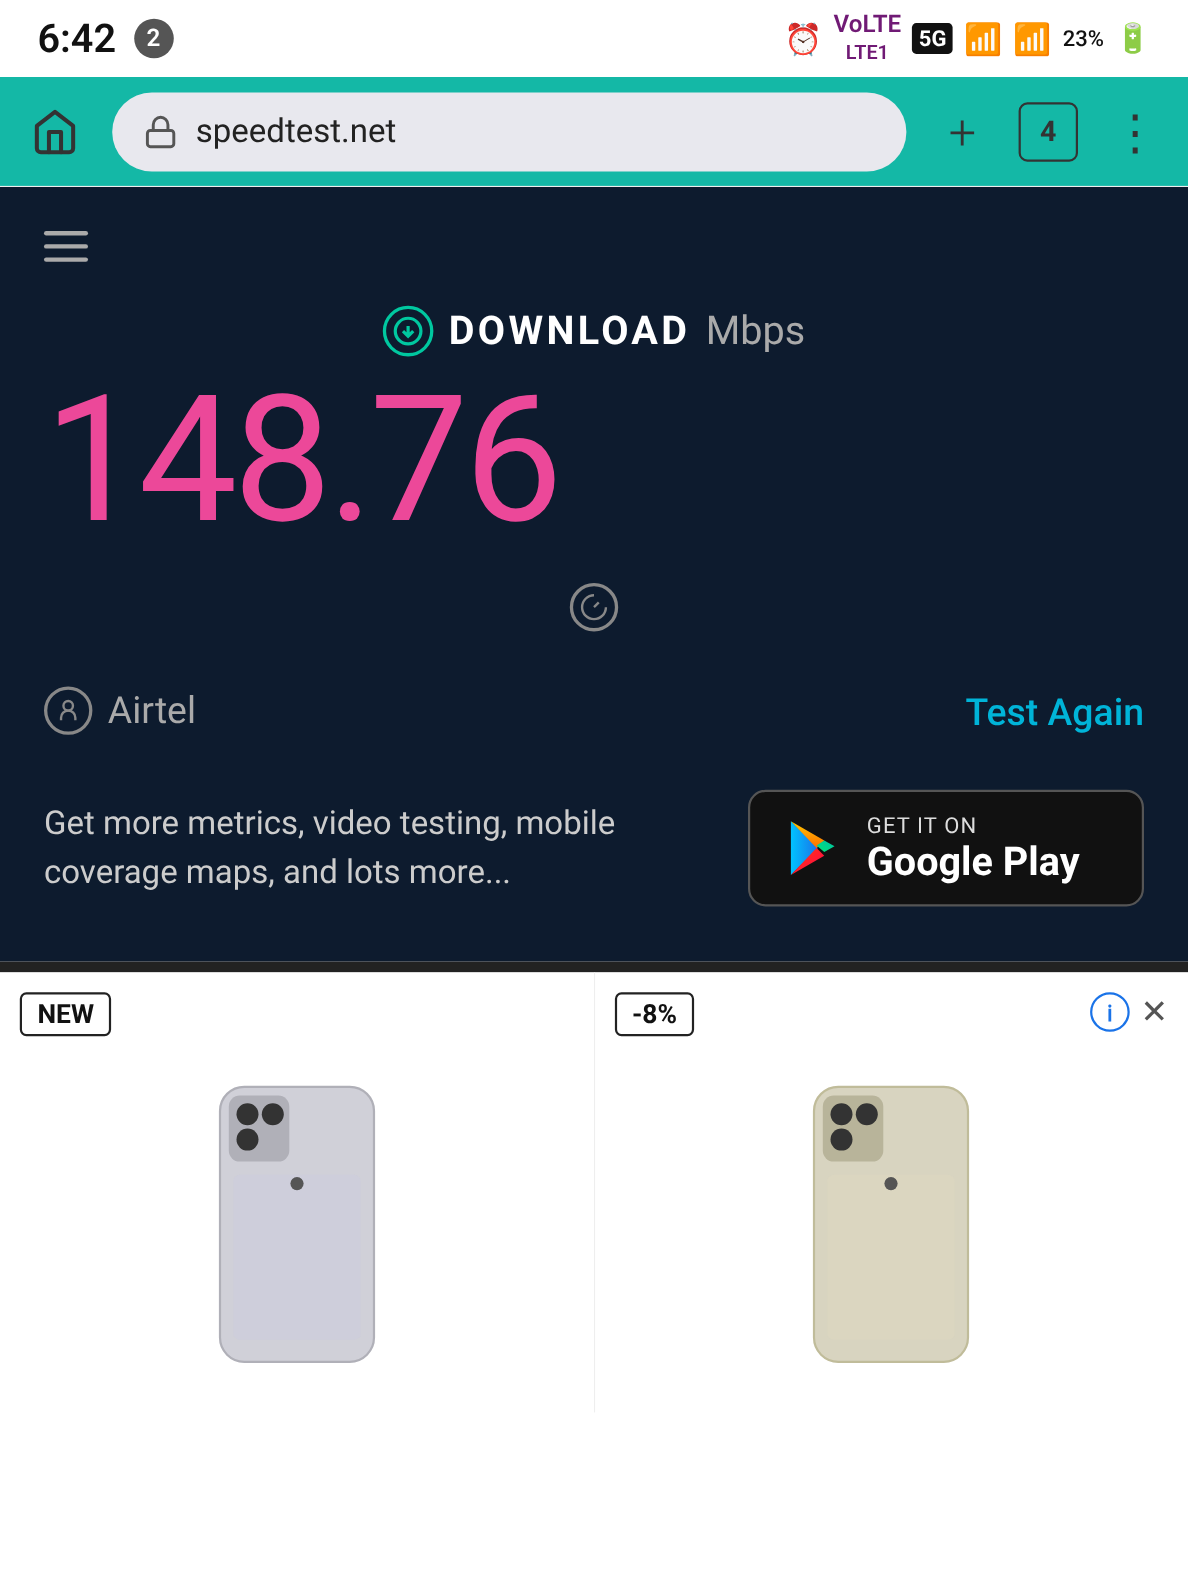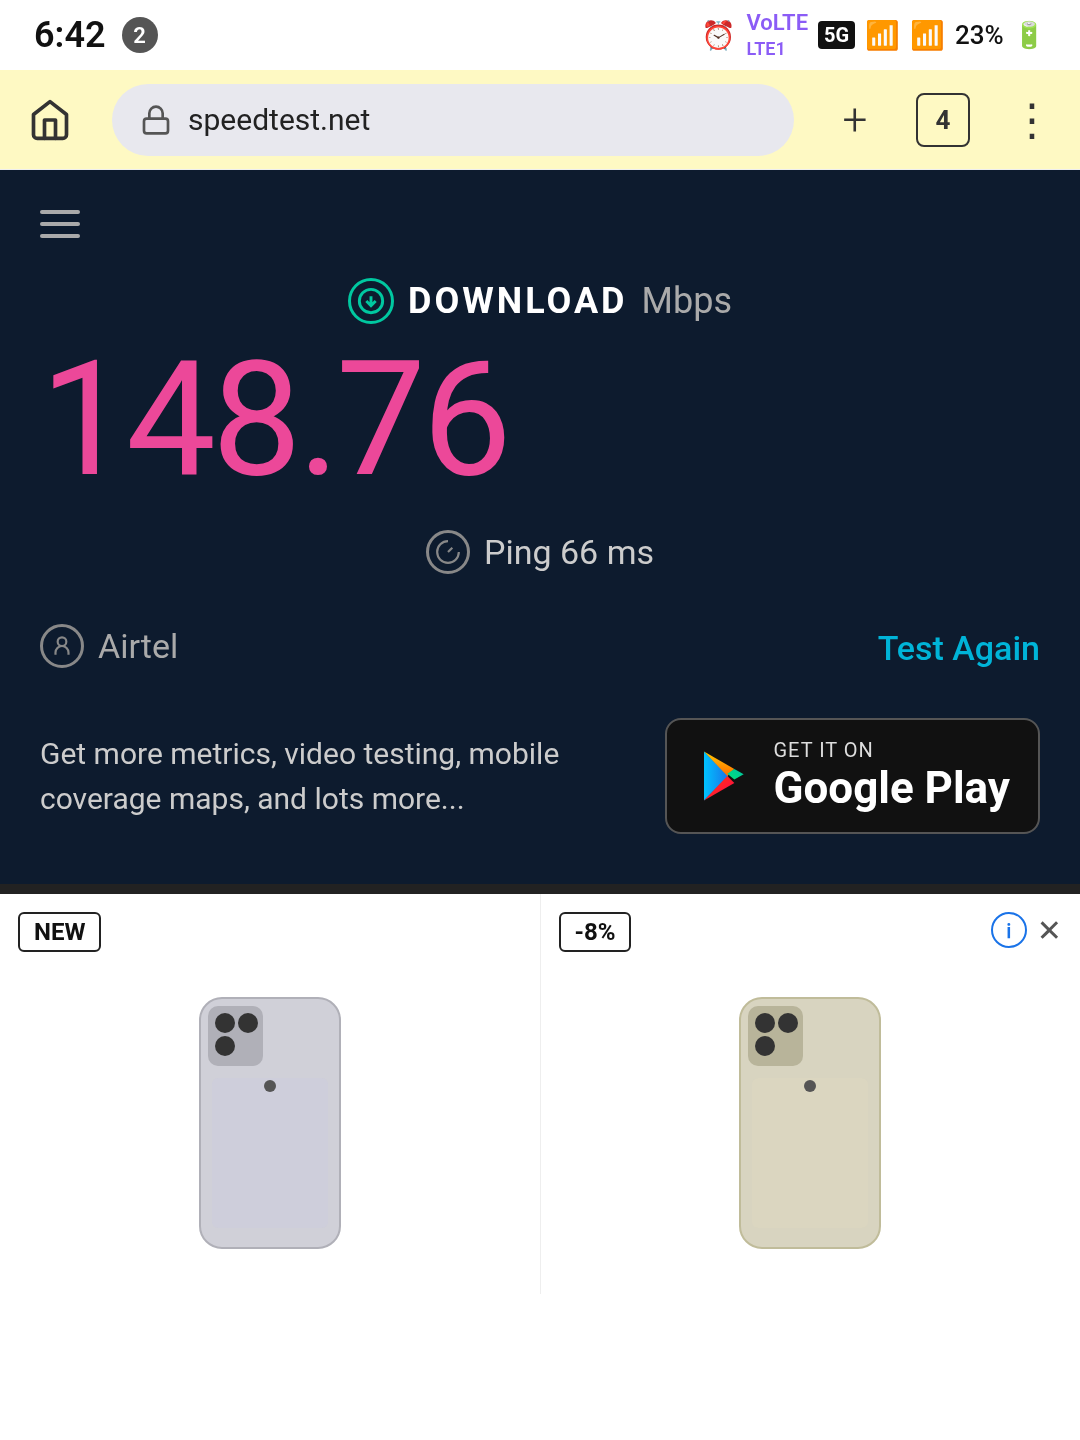--- a/index.html
+++ b/index.html
@@ -44,32 +44,32 @@
       font-weight: 600;
     }
     .status-right {
       display: flex;
       align-items: center;
       gap: 10px;
       font-size: 22px;
       color: #111;
     }
     .status-right .battery-text {
-      font-size: 26px;
+      font-size: 20px;
       font-weight: 500;
     }
 
     
     .browser-bar {
-      background: #fef9c3;
+      background: #14b8a6;
       height: 100px;
       display: flex;
       align-items: center;
       padding: 0 20px;
-      gap: 32px;
+      gap: 22px;
       border-bottom: 1px solid #eee;
     }
     .home-btn {
       width: 60px;
       height: 60px;
       display: flex;
       align-items: center;
       justify-content: center;
       cursor: pointer;
     }
@@ -298,21 +298,21 @@
     .play-text-block {
       display: flex;
       flex-direction: column;
     }
     .play-label-small {
       font-size: 20px;
       color: #ddd;
       letter-spacing: 1px;
     }
     .play-label-big {
-      font-size: 44px;
+      font-size: 36px;
       font-weight: 700;
       color: #fff;
     }
 
     
     .section-separator {
       background: #222;
       height: 10px;
       width: 100%;
     }
@@ -390,21 +390,21 @@
 
 <div class="status-bar">
   <div class="status-left">
     <span class="status-time">6:42</span>
     <div class="notif-badge">2</div>
   </div>
   <div class="status-right">
 
     <span style="font-size:28px;">⏰</span>
 
-    <span style="font-size:22px; font-weight:600; color:#8b5cf6;">VoLTE<br><span style="font-size:18px;">LTE1</span></span>
+    <span style="font-size:22px; font-weight:600; color:#701a75;text-align:center;">VoLTE<br><span style="font-size:18px;">LTE1</span></span>
     <span style="font-size:20px; font-weight:700; background:#111; color:#fff; padding:2px 6px; border-radius:4px;">5G</span>
     <span style="font-size:28px;">📶</span>
     <span style="font-size:28px;">📶</span>
     <span class="battery-text">23%</span>
     <span style="font-size:26px;">🔋</span>
   </div>
 </div>
 
 <div class="browser-bar">
   <div class="home-btn">
@@ -450,21 +450,20 @@
 
   <div class="speed-value">148.76</div>
 
   <div class="ping-row">
     <div class="ping-icon">
       <svg width="26" height="26" viewBox="0 0 24 24" fill="none" stroke="#888" stroke-width="2">
         <path d="M22 12A10 10 0 1 1 12 2"></path>
         <path d="M12 12l4-4"></path>
       </svg>
     </div>
-    <span class="ping-text">Ping 66 ms</span>
   </div>
 
   <div class="provider-row">
     <div class="provider-name">
       <div class="provider-icon">
         <svg width="26" height="26" viewBox="0 0 24 24" fill="none" stroke="#888" stroke-width="2">
           <circle cx="12" cy="8" r="4"></circle>
           <path d="M6 20v-2a6 6 0 0 1 12 0v2"></path>
         </svg>
       </div>

